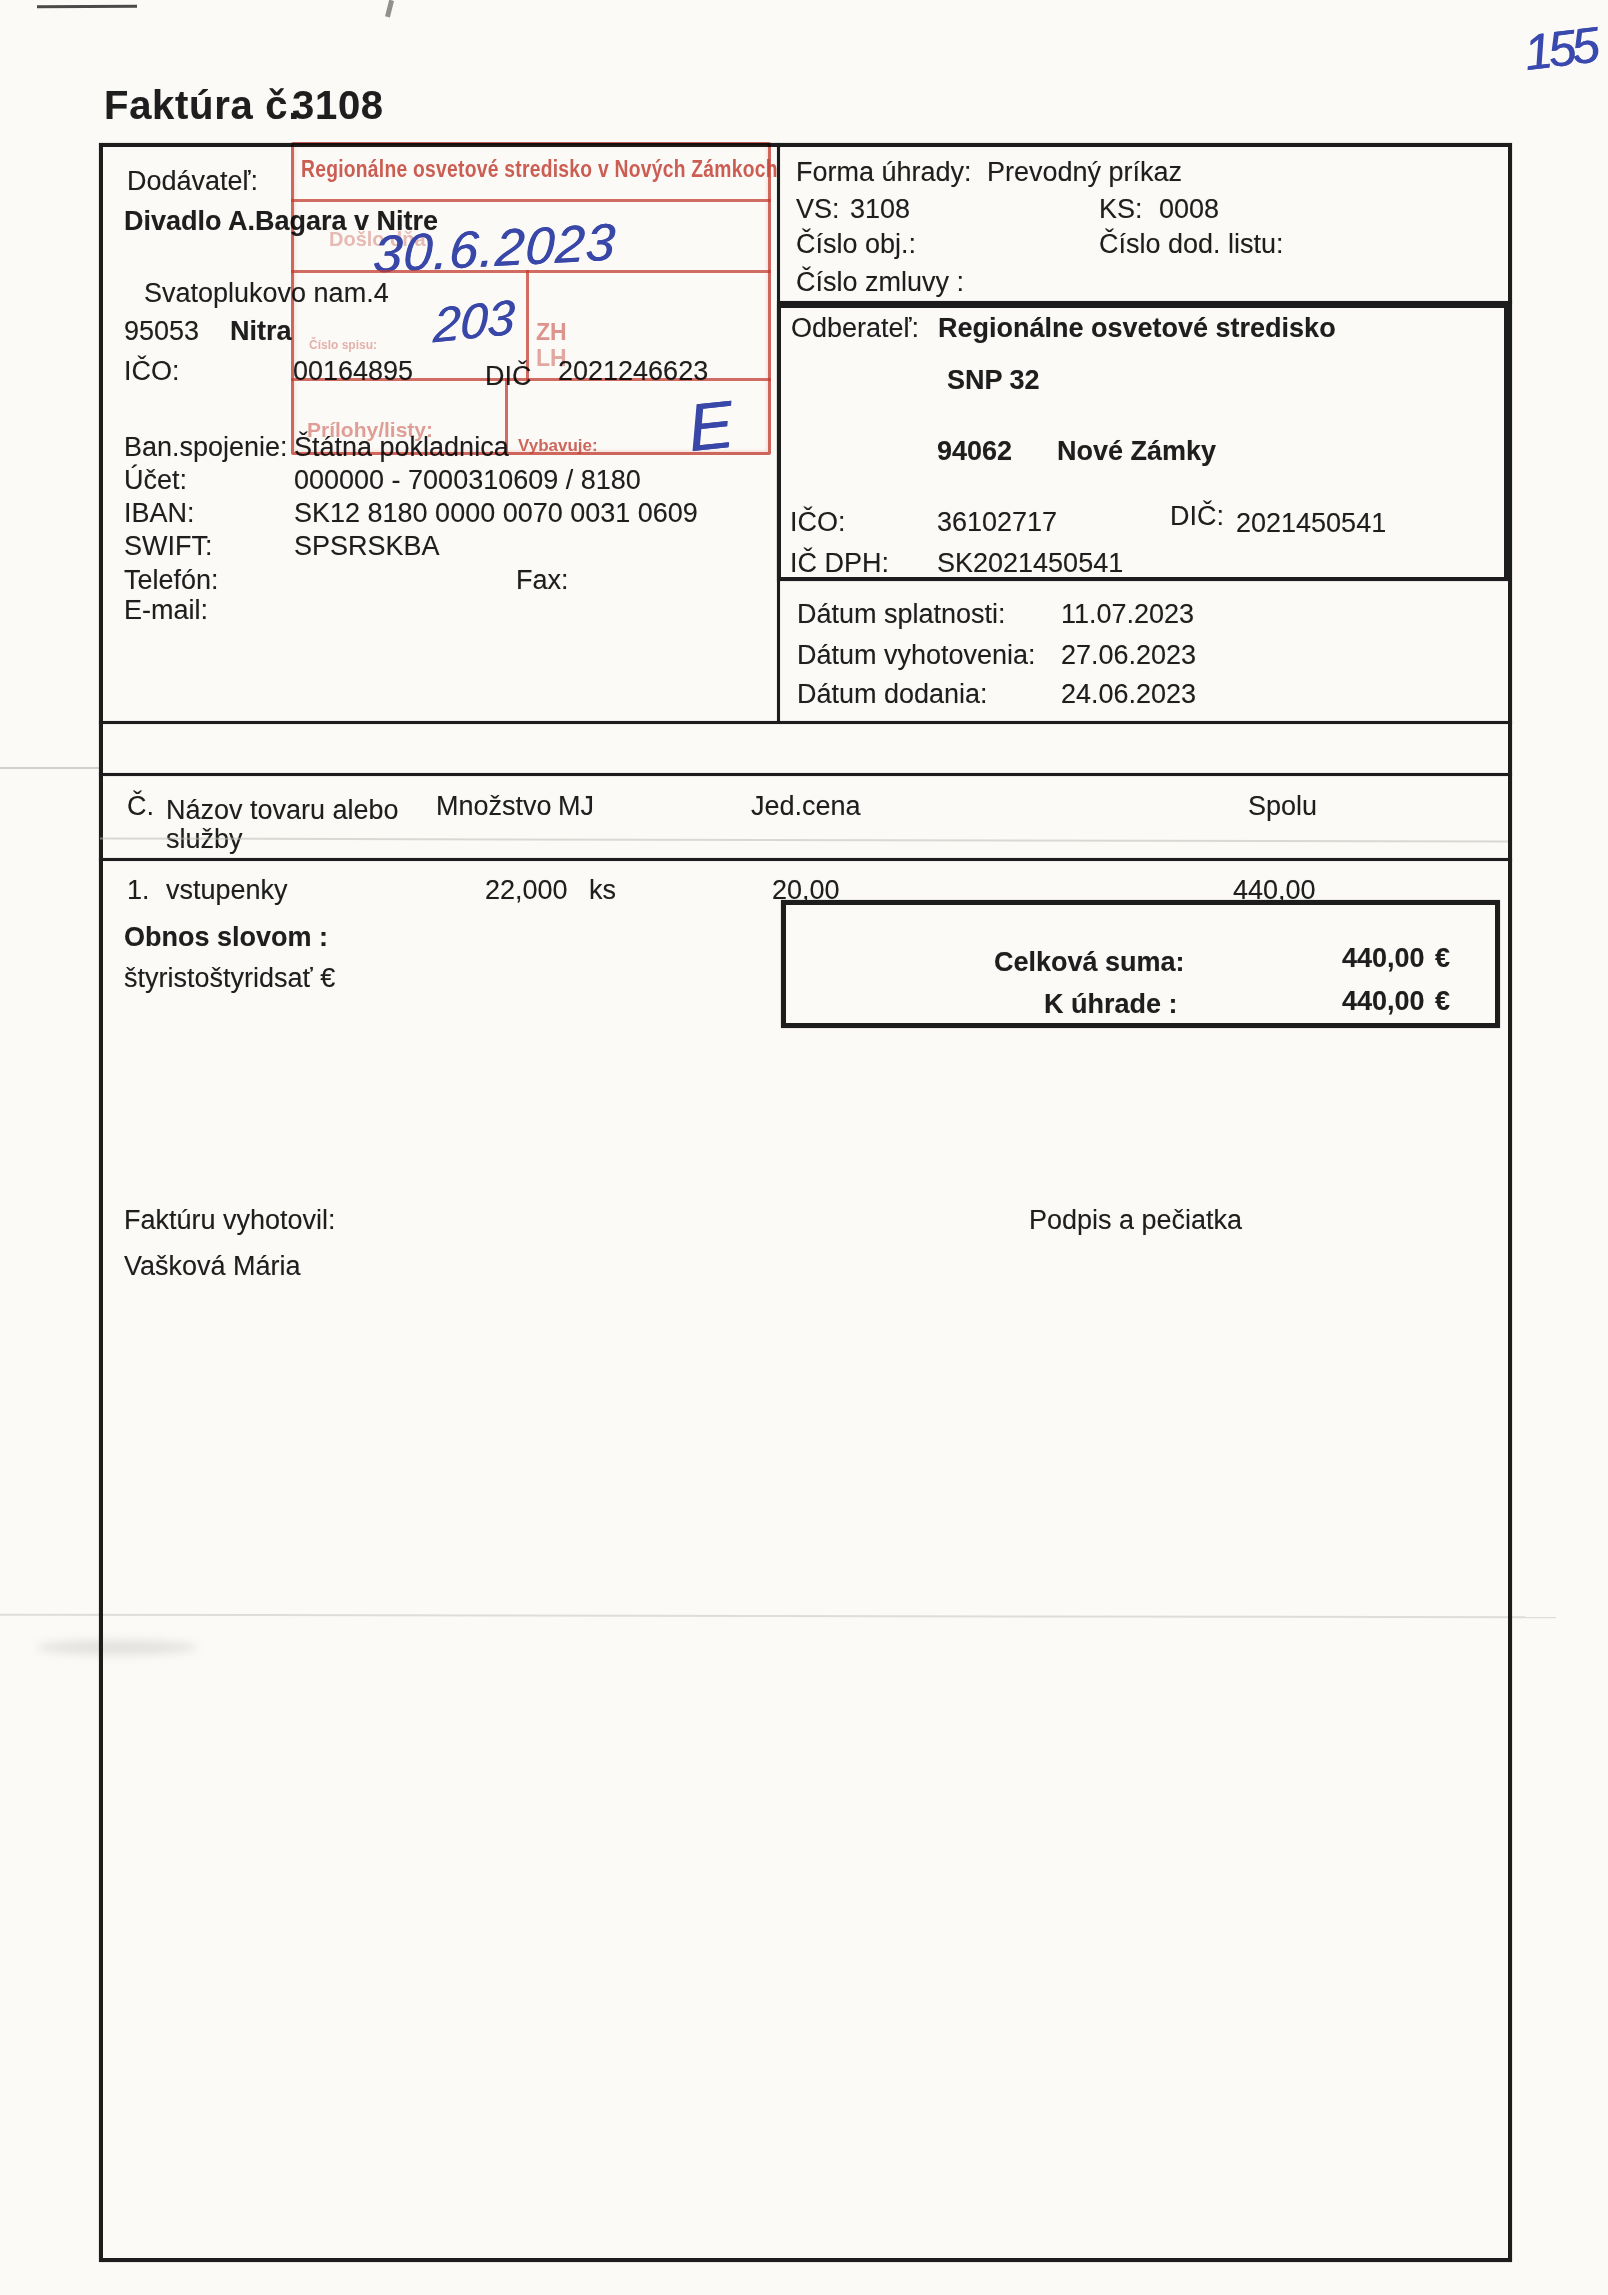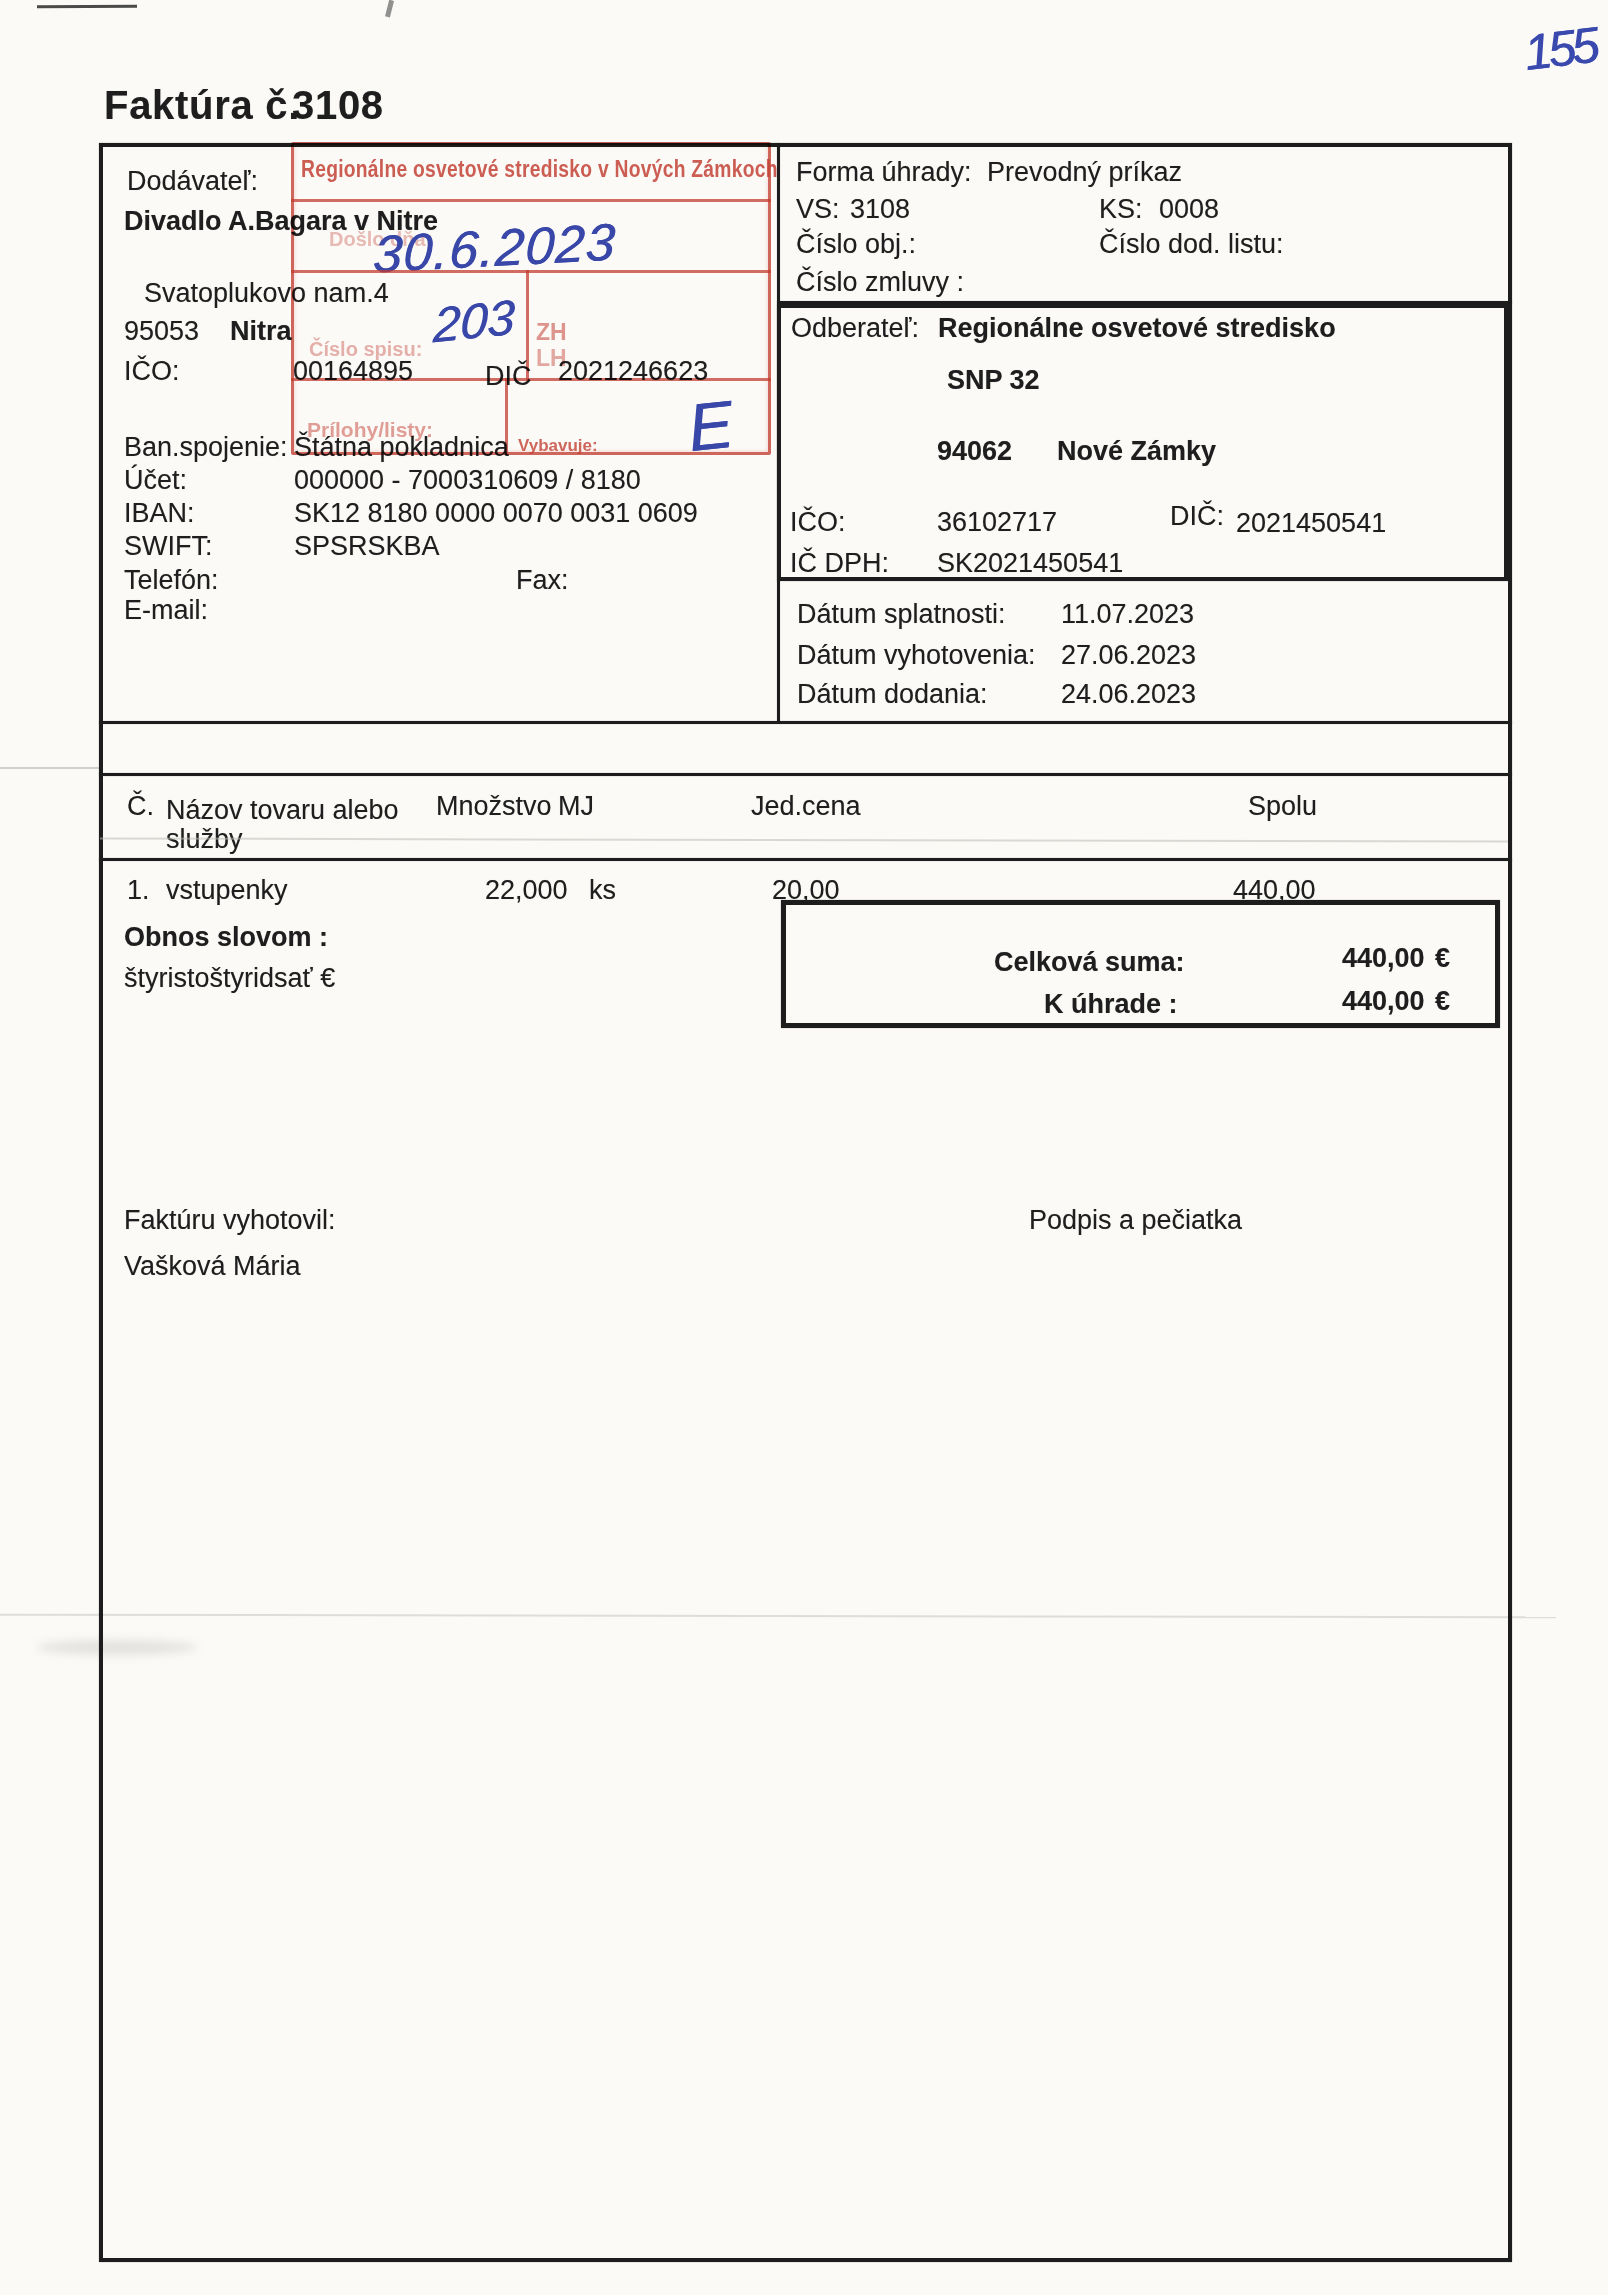--- a/index.html
+++ b/index.html
@@ -81,21 +81,21 @@
   </div>
 
   <div class="stamp">
     <div class="stamp-box" style="left:291px;top:142px;width:480px;height:313px;box-sizing:border-box;"></div>
     <div class="stamp-t" style="left:301px;top:156px;font-size:21.4px;opacity:.85;transform:scale(.9,1.12);transform-origin:left top;letter-spacing:0.3px;">Regionálne osvetové stredisko v Nových Zámkoch</div>
     <div class="rline" style="left:291px;top:199px;width:480px;height:2.7px;"></div>
     <div class="stamp-t" style="left:329px;top:228px;font-size:20px;opacity:.35;">Došlo dňa:</div>
     <div class="ink" style="left:373px;top:218px;font-size:52px;transform:rotate(-3deg) skewX(-6deg);letter-spacing:1.3px;">30.6.2023</div>
     <div class="rline" style="left:291px;top:270px;width:480px;height:2.7px;"></div>
     <div class="rline" style="left:526px;top:270px;width:2.7px;height:111px;"></div>
-    <div class="stamp-t" style="left:309px;top:338px;font-size:20px;opacity:.4;">Číslo spisu:</div>
+    <div class="stamp-t" style="left:309px;top:338px;font-size:12px;opacity:.4;">Číslo spisu:</div>
     <div class="ink" style="left:433px;top:293px;font-size:49px;transform:rotate(-6deg) skewX(-8deg);">203</div>
     <div class="stamp-t" style="left:536px;top:319px;font-size:23px;opacity:.55;">ZH</div>
     <div class="stamp-t" style="left:536px;top:345px;font-size:23px;opacity:.45;">LH</div>
     <div class="rline" style="left:291px;top:378px;width:480px;height:2.7px;"></div>
     <div class="rline" style="left:505px;top:378px;width:2.7px;height:76px;"></div>
     <div class="stamp-t" style="left:307px;top:418px;font-size:21px;opacity:.5;">Prílohy/listy:</div>
     <div class="stamp-t" style="left:518px;top:436px;font-size:17px;opacity:.8;">Vybavuje:</div>
     <div class="ink" style="left:688px;top:387px;font-size:67px;transform:rotate(-6deg);">E</div>
   </div>
 

